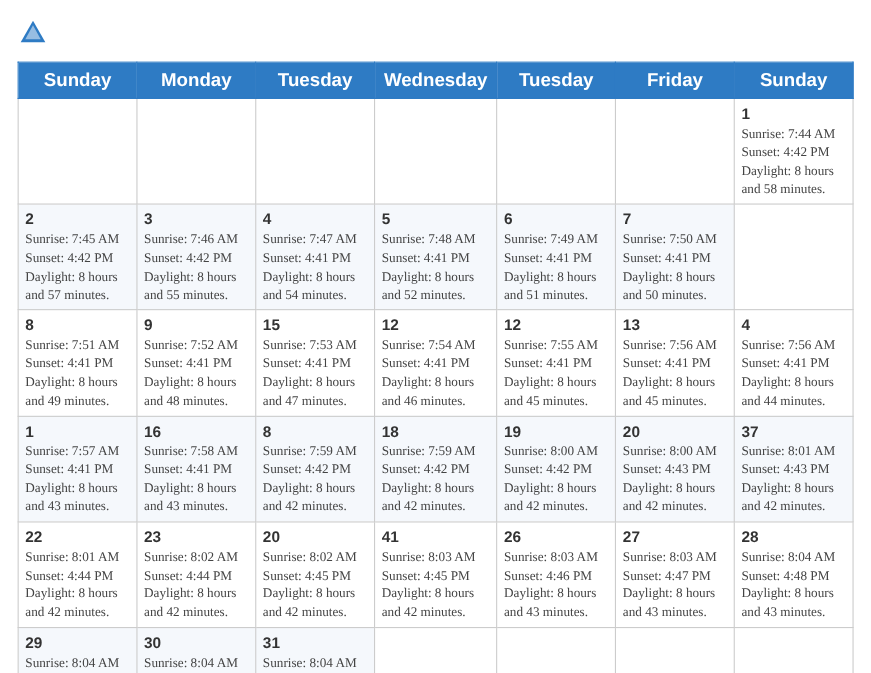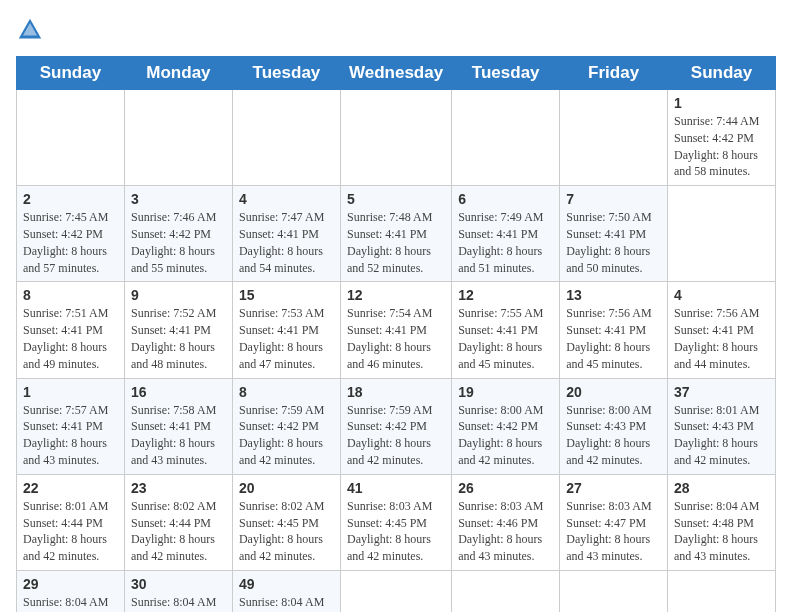--- a/index.html
+++ b/index.html
@@ -171,20 +171,20 @@
         <td><span class="day-num">23</span><span class="cell-text">Sunrise: 8:02 AM<br>Sunset: 4:44 PM<br>Daylight: 8 hours and 42 minutes.</span></td>
         <td><span class="day-num">20</span><span class="cell-text">Sunrise: 8:02 AM<br>Sunset: 4:45 PM<br>Daylight: 8 hours and 42 minutes.</span></td>
         <td><span class="day-num">41</span><span class="cell-text">Sunrise: 8:03 AM<br>Sunset: 4:45 PM<br>Daylight: 8 hours and 42 minutes.</span></td>
         <td><span class="day-num">26</span><span class="cell-text">Sunrise: 8:03 AM<br>Sunset: 4:46 PM<br>Daylight: 8 hours and 43 minutes.</span></td>
         <td><span class="day-num">27</span><span class="cell-text">Sunrise: 8:03 AM<br>Sunset: 4:47 PM<br>Daylight: 8 hours and 43 minutes.</span></td>
         <td><span class="day-num">28</span><span class="cell-text">Sunrise: 8:04 AM<br>Sunset: 4:48 PM<br>Daylight: 8 hours and 43 minutes.</span></td>
       </tr>
       <tr>
         <td><span class="day-num">29</span><span class="cell-text">Sunrise: 8:04 AM<br>Sunset: 4:48 PM<br>Daylight: 8 hours and 44 minutes.</span></td>
         <td><span class="day-num">30</span><span class="cell-text">Sunrise: 8:04 AM<br>Sunset: 4:49 PM<br>Daylight: 8 hours and 45 minutes.</span></td>
-        <td><span class="day-num">49</span><span class="cell-text">Sunrise: 8:04 AM<br>Sunset: 4:50 PM<br>Daylight: 8 hours and 45 minutes.</span></td>
+        <td><span class="day-num">31</span><span class="cell-text">Sunrise: 8:04 AM<br>Sunset: 4:50 PM<br>Daylight: 8 hours and 45 minutes.</span></td>
         <td class="empty-cell"></td>
         <td class="empty-cell"></td>
         <td class="empty-cell"></td>
         <td class="empty-cell"></td>
       </tr>
     </tbody>
 </table>
 
 </body></html>

